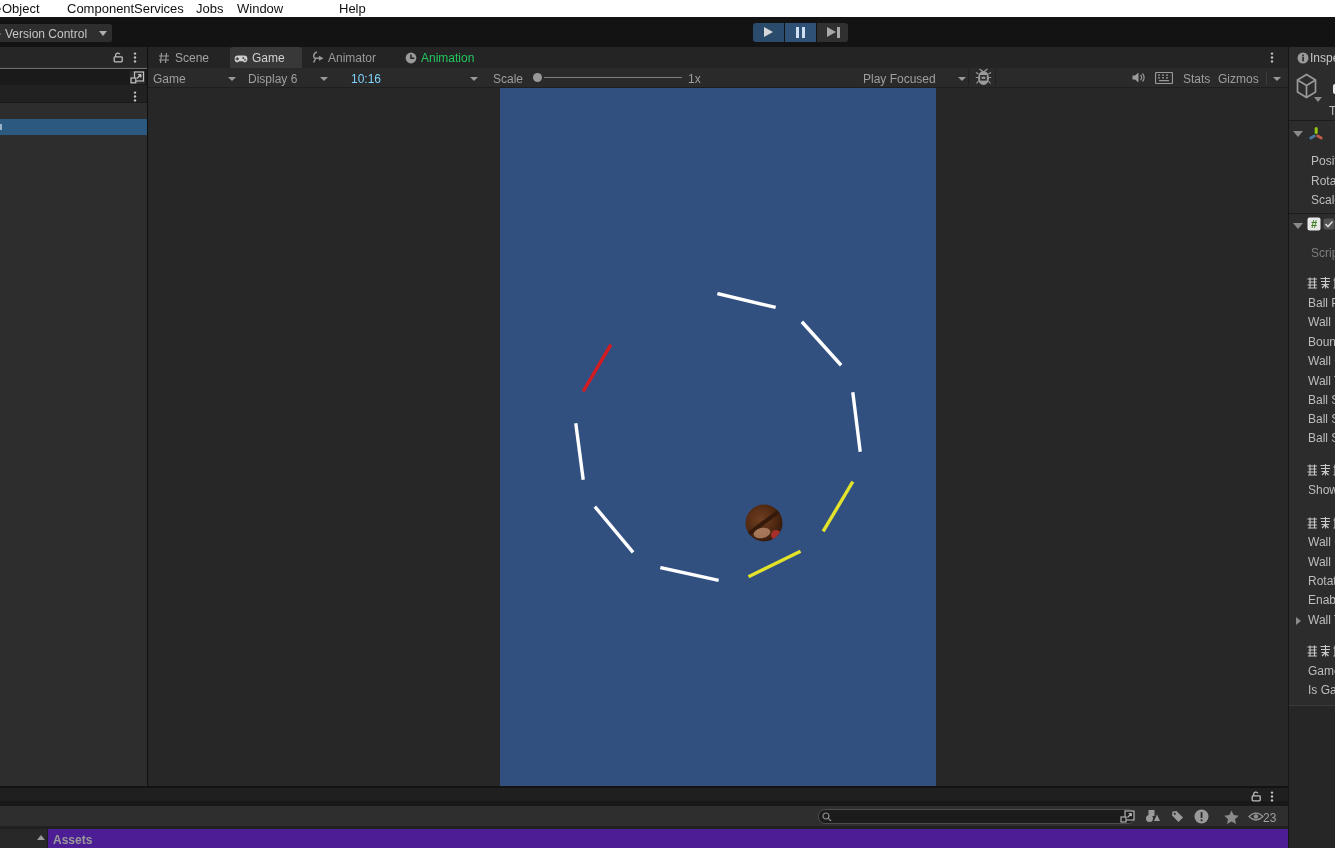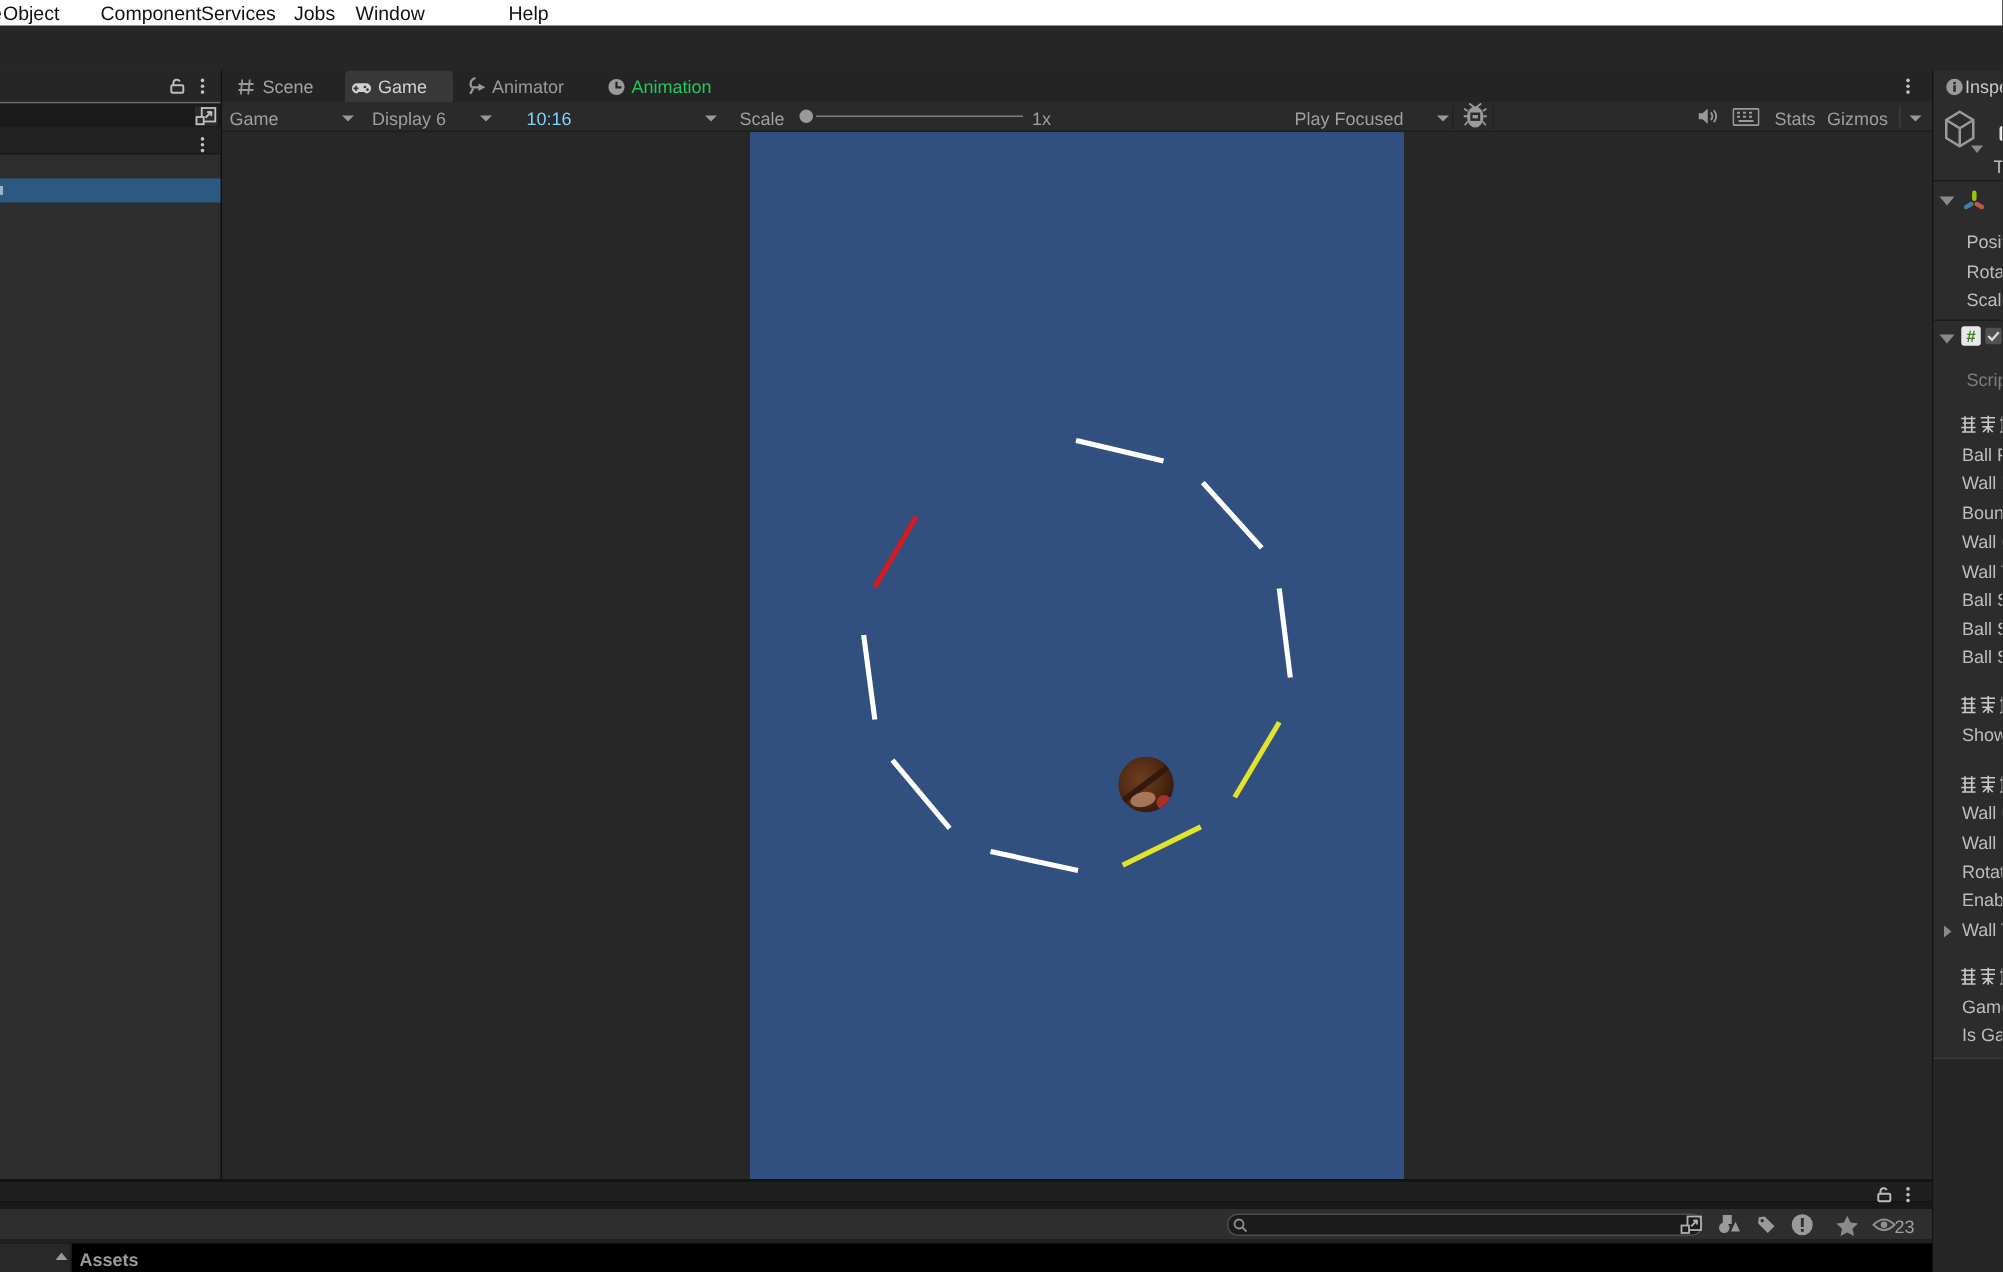--- a/index.html
+++ b/index.html
@@ -16,20 +16,36 @@
   <div class="abs" style="left:0;top:0;width:1335px;height:17px;background:#ffffff;color:#111;font-size:13px;">
     <span class="abs" style="left:-6px;top:1px;">e</span>
     <span class="abs" style="left:2px;top:1px;">Object</span>
     <span class="abs" style="left:54px;top:1px;margin-left:13px;">Component</span>
     <span class="abs" style="left:134px;top:1px;text-align:center;">Services</span>
     <span class="abs" style="left:196px;top:1px;">Jobs</span>
     <span class="abs" style="left:237px;top:1px;">Window</span>
     <span class="abs" style="left:296px;top:1px;margin-left:43px;">Help</span>
   </div>
 
+  <div class="abs" style="left:0;top:17px;width:1335px;height:30px;background:#131313;">
+
+    <div class="abs" style="left:-10px;top:7px;width:122px;height:18px;background:#2e2e2e;border-radius:2px;"></div>
+    <span class="abs txt" style="left:5px;top:10px;color:#c5c5c5;">Version Control</span>
+    <div class="abs" style="left:-3px;top:14px;width:0;height:0;border-top:3.5px solid transparent;border-bottom:3.5px solid transparent;border-left:4.5px solid #b5b5b5;"></div>
+    <div class="abs" style="left:99px;top:14px;width:0;height:0;border-left:4px solid transparent;border-right:4px solid transparent;border-top:5px solid #b0b0b0;"></div>
+
+    <div class="abs" style="left:753px;top:6px;width:31px;height:19px;background:#2b4b6c;border-radius:3px 0 0 3px;"></div>
+    <div class="abs" style="left:785px;top:6px;width:31px;height:19px;background:#2e5175;"></div>
+    <div class="abs" style="left:817px;top:6px;width:31px;height:19px;background:#303030;border-radius:0 3px 3px 0;"></div>
+    <div class="abs" style="left:764px;top:10px;width:0;height:0;border-top:5.5px solid transparent;border-bottom:5.5px solid transparent;border-left:9px solid #d7d7d7;"></div>
+    <div class="abs" style="left:796px;top:10px;width:3px;height:11px;background:#cfe0f2;"></div>
+    <div class="abs" style="left:802px;top:10px;width:3px;height:11px;background:#cfe0f2;"></div>
+    <div class="abs" style="left:827px;top:10px;width:0;height:0;border-top:5.5px solid transparent;border-bottom:5.5px solid transparent;border-left:9px solid #a8a8a8;"></div>
+    <div class="abs" style="left:837px;top:10px;width:2.5px;height:11px;background:#a8a8a8;"></div>
+  </div>
 
   <div class="abs" style="left:0;top:47px;width:148px;height:739px;background:#2d2d2d;border-right:1px solid #101010;">
     <div class="abs" style="left:0;top:0;width:147px;height:20px;background:#262626;"></div>
 
     <svg class="abs" style="left:113px;top:5px;" width="11" height="11" viewBox="0 0 11 11">
       <rect x="1.2" y="4.8" width="8" height="5" rx="0.8" fill="none" stroke="#bdbdbd" stroke-width="1.3"></rect>
       <path d="M2.6 4.8 V3.4 a2.3 2.3 0 0 1 4.3 -1.1" fill="none" stroke="#bdbdbd" stroke-width="1.3"></path>
     </svg>
     <svg class="abs" style="left:133px;top:5px;" width="4" height="11" viewBox="0 0 4 11">
       <circle cx="2" cy="1.6" r="1.2" fill="#c2c2c2"></circle>
@@ -260,21 +276,21 @@
         <g transform="translate(26,0)">
           <path d="M0.5 3 H10 M2 0.5 L2 11 M5 0.5 V7 M8 0.5 V7 M5 7 H10 M8 7 V11 M0.5 11 H5" stroke="#c9c9c9" stroke-width="1.1" fill="none"></path>
         </g>
       </svg>
     <span class="abs txt" style="left:19px;top:617px;">Game Over</span>
     <span class="abs txt" style="left:19px;top:636px;">Is Game</span>
     <div class="abs" style="left:0;top:658px;width:47px;height:1px;background:#3a3a3a;"></div>
     <div class="abs" style="left:0;top:659px;width:47px;height:142px;background:#262626;"></div>
   </div>
 
-  <div class="abs" style="left:0;top:786px;width:1288px;height:62px;background:#000000;">
+  <div class="abs" style="left:0;top:786px;width:1288px;height:62px;background:#4c1d95;">
     <div class="abs" style="left:0;top:0;width:1288px;height:2px;background:#131313;"></div>
     <div class="abs" style="left:0;top:2px;width:1288px;height:13px;background:#1f1f1f;"></div>
     <div class="abs" style="left:0;top:15px;width:1288px;height:5px;background:#181818;"></div>
     <svg class="abs" style="left:1251px;top:5px;" width="11" height="11" viewBox="0 0 11 11">
       <rect x="1.2" y="4.8" width="8" height="5" rx="0.8" fill="none" stroke="#bdbdbd" stroke-width="1.3"></rect>
       <path d="M2.6 4.8 V3.4 a2.3 2.3 0 0 1 4.3 -1.1" fill="none" stroke="#bdbdbd" stroke-width="1.3"></path>
     </svg>
     <svg class="abs" style="left:1270px;top:5px;" width="4" height="11" viewBox="0 0 4 11">
       <circle cx="2" cy="1.6" r="1.2" fill="#c2c2c2"></circle>
         <circle cx="2" cy="5.5" r="1.2" fill="#c2c2c2"></circle>

